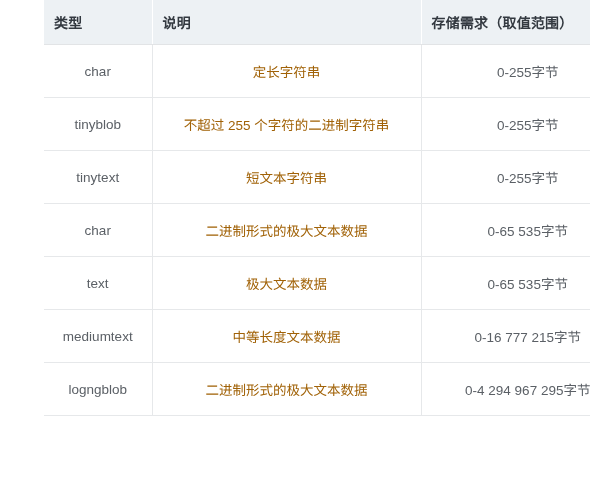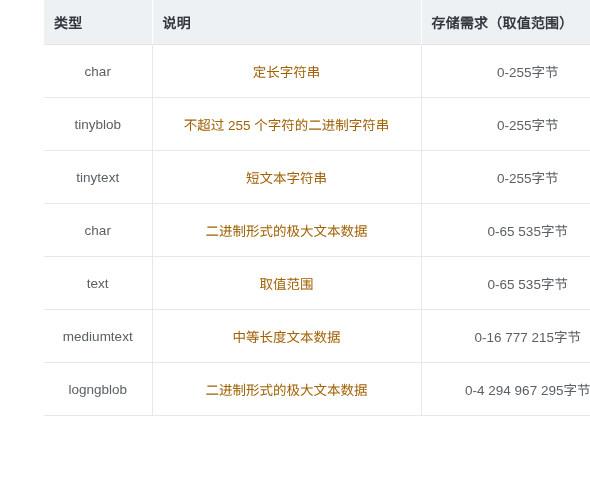--- a/index.html
+++ b/index.html
@@ -124,21 +124,21 @@
         <td class="cell-desc">短文本字符串</td>
         <td class="cell-store">0-255字节</td>
       </tr>
       <tr class="data-row">
         <td class="cell-type">char</td>
         <td class="cell-desc">二进制形式的极大文本数据</td>
         <td class="cell-store">0-65 535字节</td>
       </tr>
       <tr class="data-row">
         <td class="cell-type">text</td>
-        <td class="cell-desc">取值范围</td>
+        <td class="cell-desc">极大文本数据</td>
         <td class="cell-store">0-65 535字节</td>
       </tr>
       <tr class="data-row">
         <td class="cell-type">mediumtext</td>
         <td class="cell-desc">中等长度文本数据</td>
         <td class="cell-store">0-16 777 215字节</td>
       </tr>
       <tr class="data-row">
         <td class="cell-type">logngblob</td>
         <td class="cell-desc">二进制形式的极大文本数据</td>

